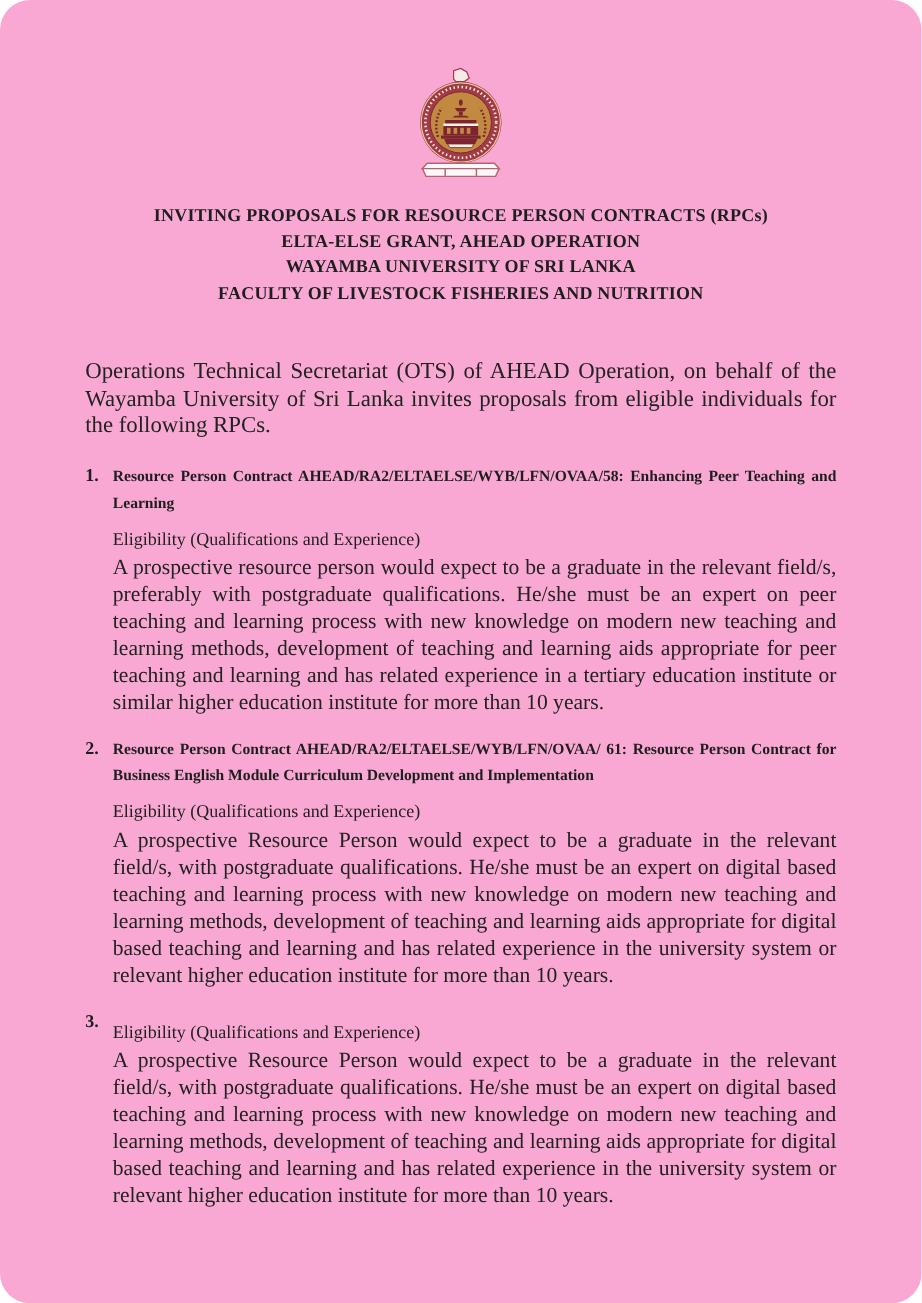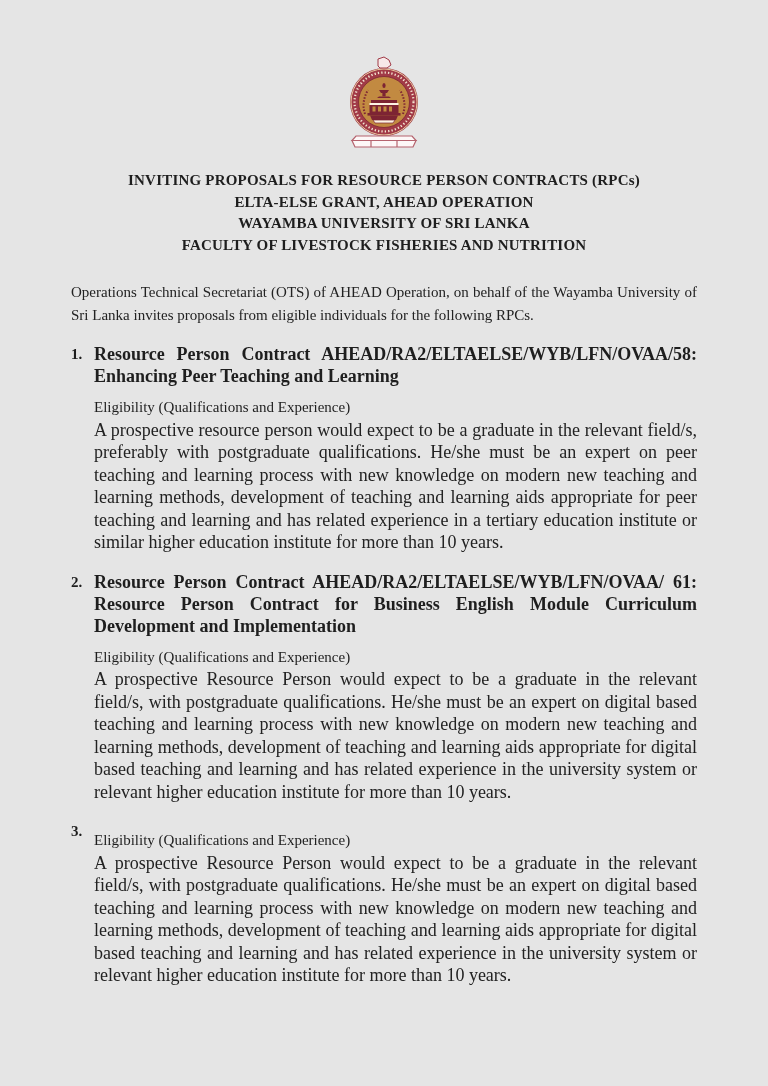--- a/index.html
+++ b/index.html
@@ -1,61 +1,62 @@
 <!DOCTYPE html>
 <html><head>
 <meta charset="utf-8">
 <style>
   html, body { margin: 0; padding: 0; background: #ffffff; }
   .page {
     position: relative;
     width: 768px;
     height: 1086px;
-    background: #e5e5e5;
+    background: #f9a8d4;
     font-family: "Liberation Serif", serif;
     color: #222222;
     overflow: hidden;
+    border-radius: 25px;
   }
   .logo-row {
     padding-top: 56px;
     display: flex;
     justify-content: center;
   }
   .title-block {
     margin-top: 20px;
     text-align: center;
     font-weight: 700;
     font-size: 15px;
     line-height: 21.5px;
     letter-spacing: 0.2px;
     color: #1e1e1e;
   }
   .content {
     width: 626px;
     margin: 0 auto;
   }
   .intro {
-    margin-top: 25px;
-    font-size: 15px;
+    margin-top: 43px;
+    font-size: 19px;
     line-height: 22.5px;
     text-align: justify;
   }
   .item { display: flex; margin-top: 17px; }
   .item-number {
     width: 23px;
     flex: 0 0 23px;
     font-weight: 700;
     font-size: 15px;
     line-height: 22px;
     color: #1e1e1e;
   }
   .item-content { flex: 1; min-width: 0; }
   .item-heading {
     font-weight: 700;
-    font-size: 18px;
+    font-size: 13px;
     line-height: 22px;
     text-align: justify;
     color: #1e1e1e;
   }
   .eligibility-heading {
     font-weight: 400;
     font-size: 15px;
     line-height: 22.5px;
     margin-top: 9px;
     color: #1e1e1e;

